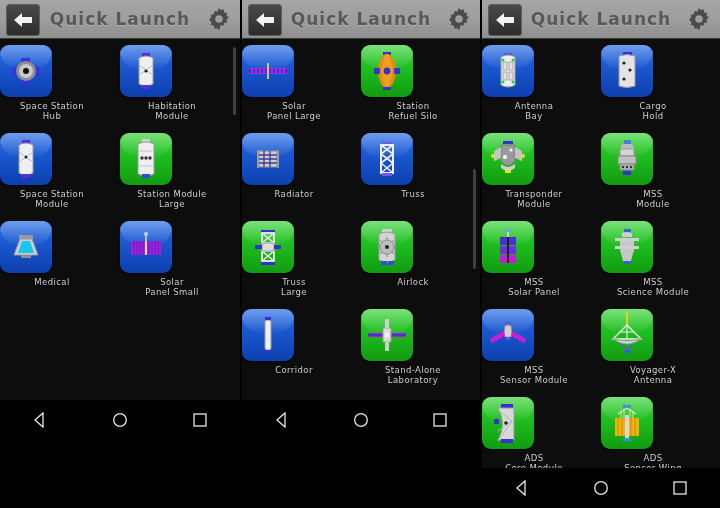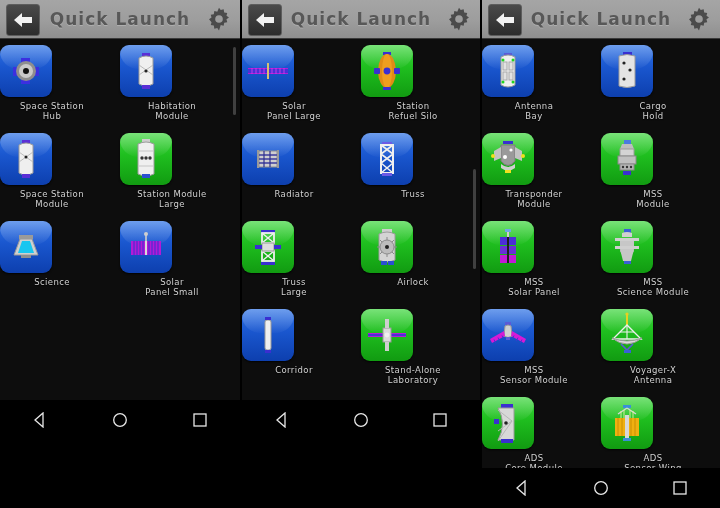--- a/index.html
+++ b/index.html
@@ -147,21 +147,21 @@
           </div>
           <div class="cell">
             <div class="tile blue">
               <svg width="52" height="52" viewBox="0 0 52 52">
       <rect x="19" y="14" width="14" height="4" fill="#9a9a9a"></rect>
       <path d="M20 18 L32 18 L38 34 L14 34 Z" fill="#cfcfcf" stroke="#9a9a9a"></path>
       <path d="M22 20 L30 20 L34 32 L18 32 Z" fill="#19c6f0"></path>
       <rect x="21" y="34" width="10" height="3" fill="#8f8f8f"></rect>
               </svg>
             </div>
-            <div class="cap">Science</div>
+            <div class="cap">Medical</div>
           </div>
           <div class="cell">
             <div class="tile blue">
               <svg width="52" height="52" viewBox="0 0 52 52">
       <path d="M26 14 L26 20" stroke="#cfcfcf" stroke-width="1.6"></path>
       <circle cx="26" cy="13" r="2" fill="#cfcfcf"></circle>
       <rect x="11" y="20" width="30" height="14" fill="#b31ad6"></rect>
       <g stroke="#3a2fd0" stroke-width="1">
       <path d="M14 20v14M17 20v14M20 20v14M23 20v14M26 20v14M29 20v14M32 20v14M35 20v14M38 20v14"></path>
                 </g>

